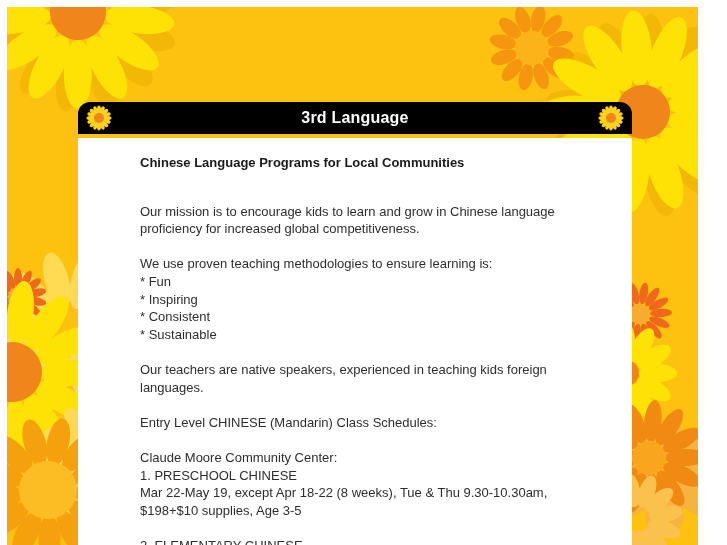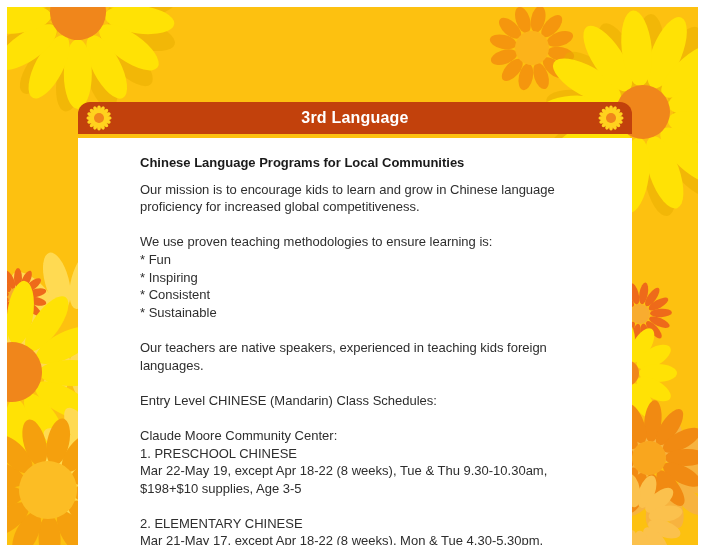--- a/index.html
+++ b/index.html
@@ -8,38 +8,38 @@
     background:#FFFFFF;
     font-family:"Liberation Sans","DejaVu Sans",sans-serif;
   }
   .panel{
     position:absolute;left:7px;top:7px;width:691px;height:538px;
     background:#FDC110;overflow:hidden;
   }
   .flower-layer{position:absolute;left:0;top:0;width:691px;height:538px;}
   .header-bar{
     position:absolute;left:78px;top:102px;width:554px;height:32px;
-    background:#c2410c;border-radius:12px 12px 0 0;z-index:2;
+    background:#000000;border-radius:12px 12px 0 0;z-index:2;
     display:flex;align-items:center;justify-content:space-between;
     padding:0 8px;box-sizing:border-box;
   }
   .header-title{
     position:absolute;left:0;right:0;top:50%;transform:translateY(-50%);
     text-align:center;color:#FFFFFF;font-size:16px;font-weight:bold;
     letter-spacing:0.2px;
   }
   .mini-flower{width:26px;height:26px;flex:0 0 auto;z-index:3;}
   .content-card{
     position:absolute;left:78px;top:138px;width:554px;height:407px;
     background:#FFFFFF;z-index:2;
     padding:16px 40px 0 62px;box-sizing:border-box;
   }
   .content-heading{
     font-size:13px;font-weight:bold;color:#1A1A1A;
-    line-height:17.6px;margin:0 0 9px 0;
+    line-height:17.6px;margin:0 0 31px 0;
   }
   .content-body{
     font-size:13px;color:#2E2E2E;line-height:17.6px;
     white-space:pre-line;margin:0;
   }
 </style>
 </head>
 <body>
 
 <div class="panel">

